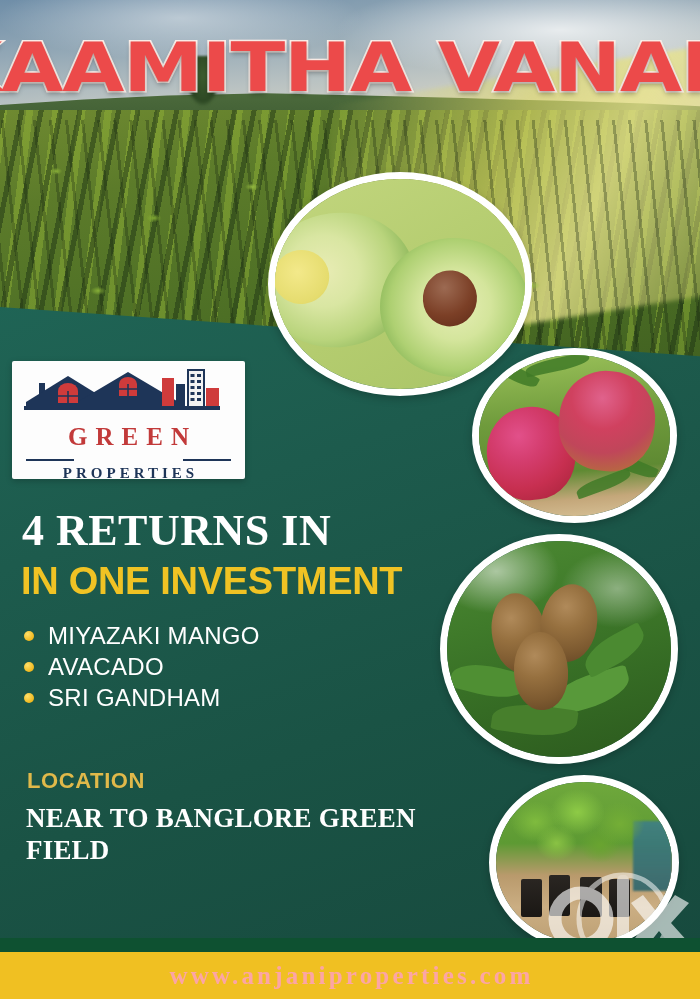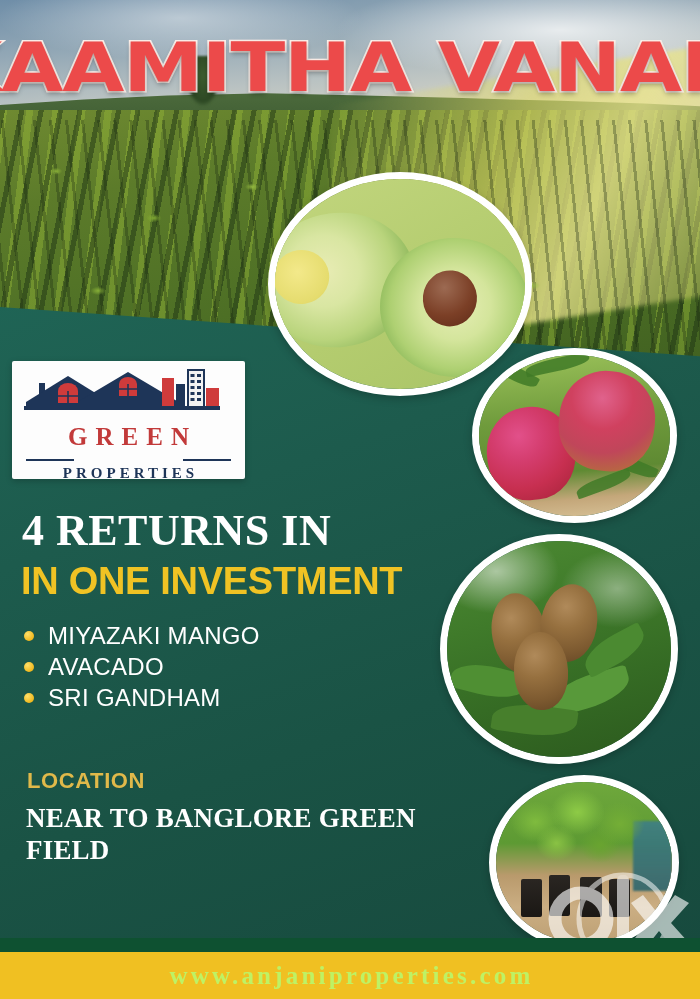--- a/index.html
+++ b/index.html
@@ -230,21 +230,21 @@
     letter-spacing:2.5px;color:rgba(255,255,255,.5);
   }
 
   
   .foot-dark{position:absolute;left:0;top:938px;width:700px;height:14px;background:#0e5131;}
   .foot-gold{position:absolute;left:0;top:952px;width:700px;height:47px;background:#f0c022;}
   .foot-url{
     position:absolute;left:0;top:952px;width:700px;height:47px;
     display:flex;align-items:center;justify-content:center;
     font-family:"Liberation Serif", serif;font-weight:700;
-    font-size:25px;color:#bef264;letter-spacing:3.2px;text-indent:3px;
+    font-size:25px;color:#fca5a5;letter-spacing:3.2px;text-indent:3px;
   }
 </style>
 </head>
 <body>
 
 <div id="poster">
 
   <div class="bg-photo">
     <div class="sky"></div>
     <div class="hill"></div>

